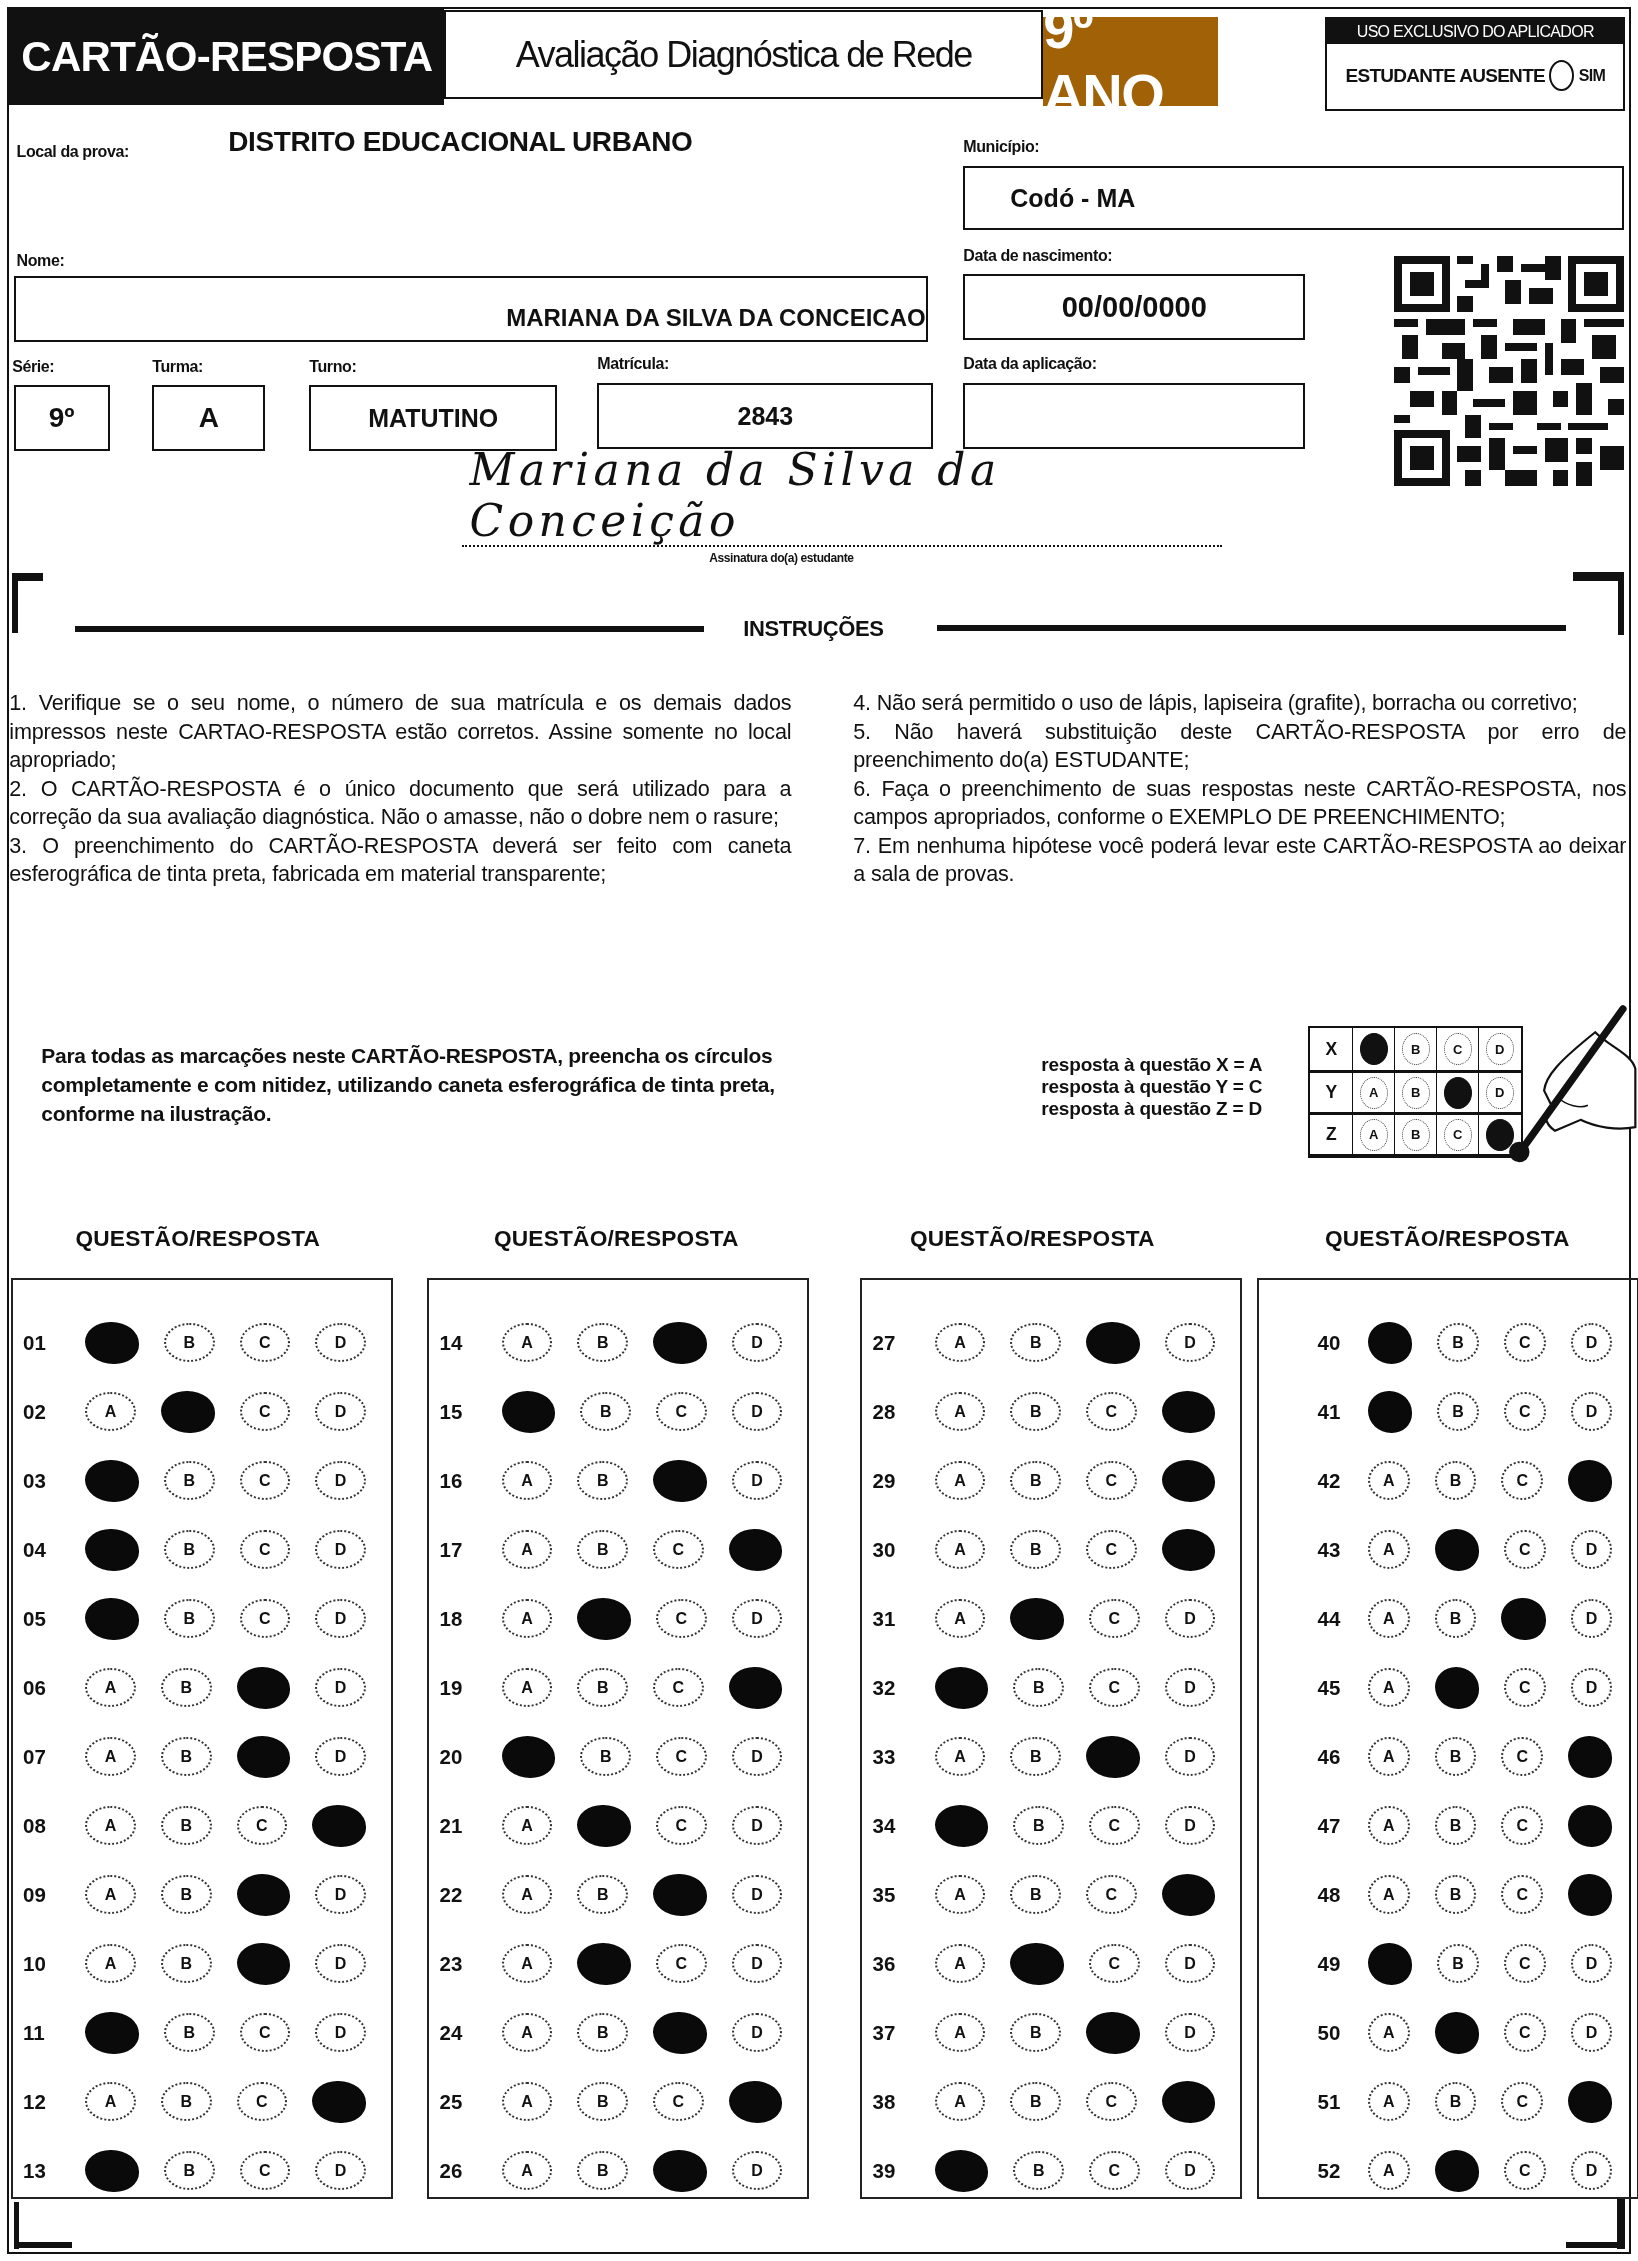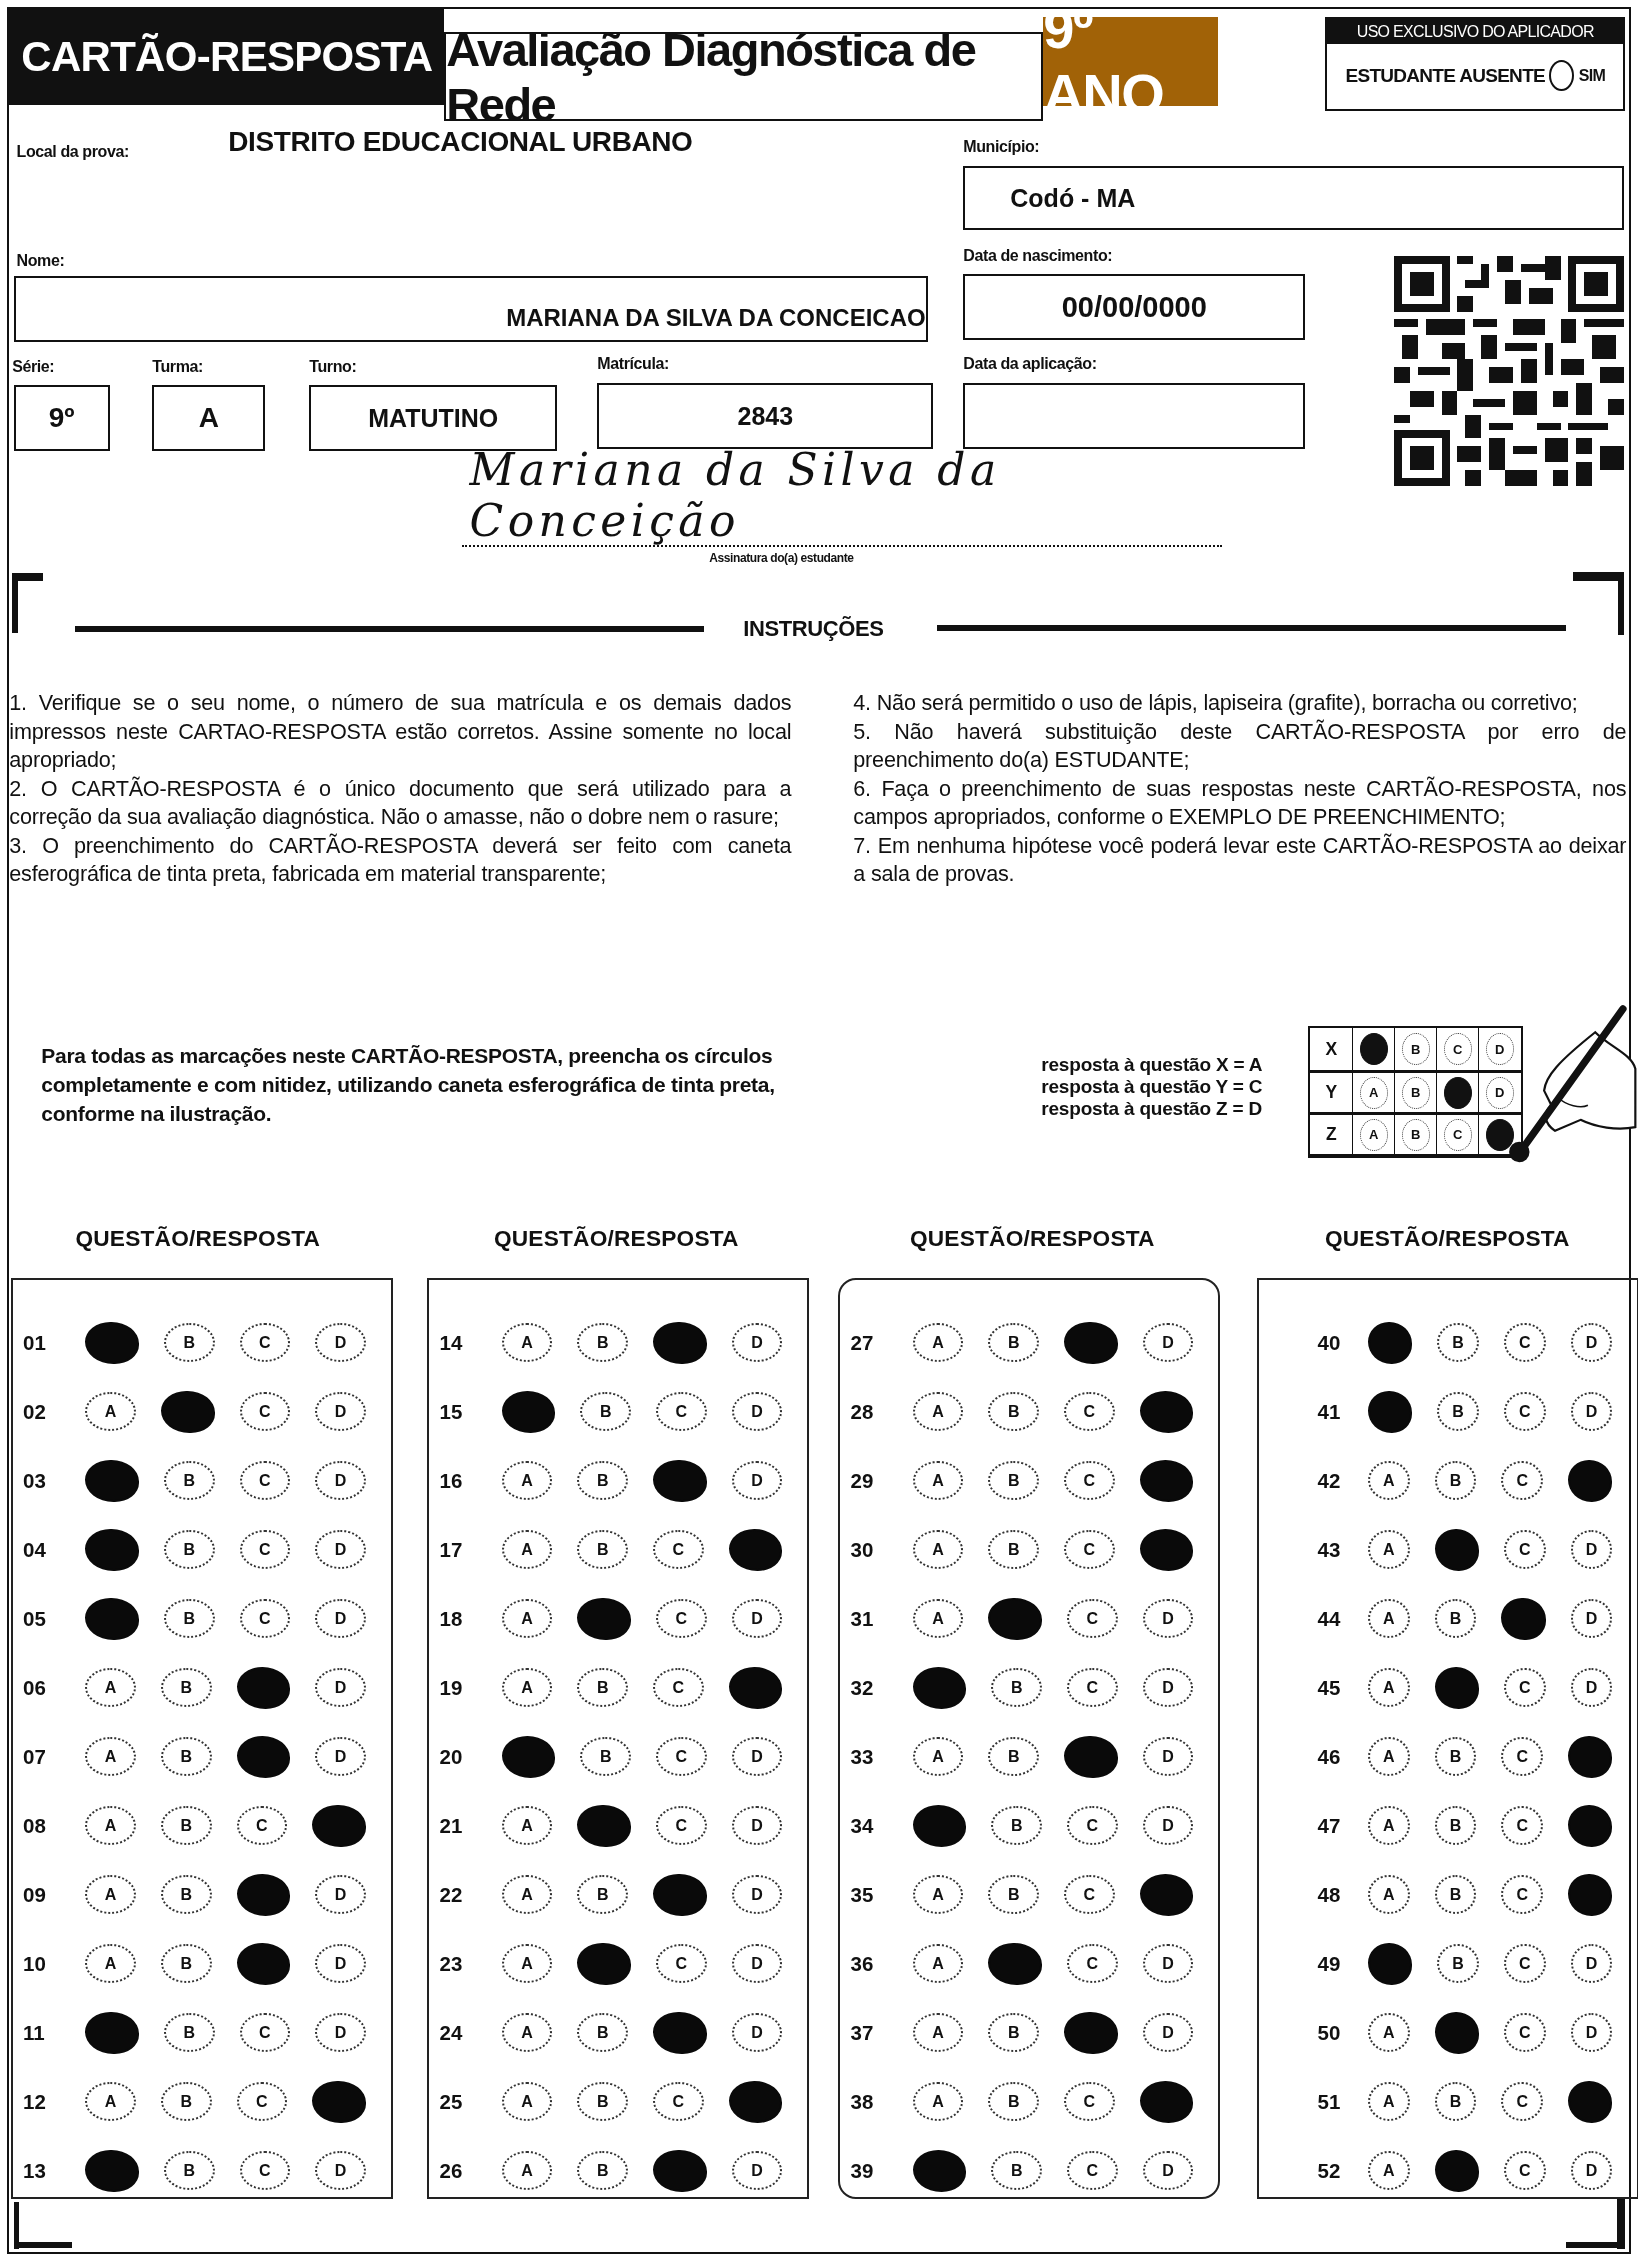--- a/index.html
+++ b/index.html
@@ -3,22 +3,22 @@
 <meta charset="utf-8">
 <style>
   * { box-sizing: border-box; margin: 0; padding: 0; }
   html, body { width: 1639px; height: 2261px; background: #fff; }
   body { font-family: "Liberation Sans", sans-serif; color: #111; position: relative; overflow: hidden; }
   .sheet { position: absolute; left: 7.3px; top: 7.3px; width: 1624px; height: 2247px; border: 2.2px solid #111; border-top-width: 2.9px; }
 
   
   .hdr-black { position: absolute; left: 0; top: 0; width: 435px; height: 96px; background: #111; color: #fff;
     display: flex; align-items: center; justify-content: center; font-size: 42px; font-weight: bold; letter-spacing: -0.7px; transform-origin: left; }
-  .hdr-title { position: absolute; left: 435px; top: 23px; width: 599px; height: 89px; border: 2.2px solid #111;
-    display: flex; align-items: center; justify-content: center; font-size: 47px; font-weight: bold; letter-spacing: -1.5px; }
+  .hdr-title { position: absolute; left: 435px; top: 1px; width: 599px; height: 89px; border: 2.2px solid #111;
+    display: flex; align-items: center; justify-content: center; font-size: 36px; font-weight: normal; letter-spacing: -1.5px; }
   .hdr-year { position: absolute; left: 1034px; top: 7.3px; width: 175px; height: 89px; background: #a16207; color: #fff;
     display: flex; align-items: center; justify-content: center; font-size: 56px; font-weight: bold; letter-spacing: -1.5px; }
   .absent-box { position: absolute; left: 1316px; top: 7.3px; width: 300px; height: 94px; border: 2.2px solid #111; }
   .absent-head { background: #111; color: #fff; height: 25px; font-size: 16px; text-align: center; line-height: 25px; letter-spacing: -0.7px; }
   .absent-body { display: flex; align-items: center; justify-content: center; height: 64px; gap: 4.4px; font-size: 19px; font-weight: bold; letter-spacing: -0.7px; }
   .absent-circle { width: 25px; height: 31px; border: 2.2px solid #111; border-radius: 50%; display: inline-block; cursor: pointer; }
   .absent-sim { font-size: 16px; }
 
   
   .lbl { position: absolute; font-size: 16px; font-weight: bold; letter-spacing: -0.4px; }
@@ -461,21 +461,21 @@
         <span class="bub filled">D</span>
       </div>
       <div class="qrow">
         <span class="qnum">26</span>
         <span class="bub">A</span>
         <span class="bub">B</span>
         <span class="bub filled">C</span>
         <span class="bub">D</span>
       </div>
     </div>
-  <div class="grid" style="left:829px;border-radius:18px;" id="grid-2">
+  <div class="grid" style="left:851px;" id="grid-2">
       <div class="qrow">
         <span class="qnum">27</span>
         <span class="bub">A</span>
         <span class="bub">B</span>
         <span class="bub filled">C</span>
         <span class="bub">D</span>
       </div>
       <div class="qrow">
         <span class="qnum">28</span>
         <span class="bub">A</span>

